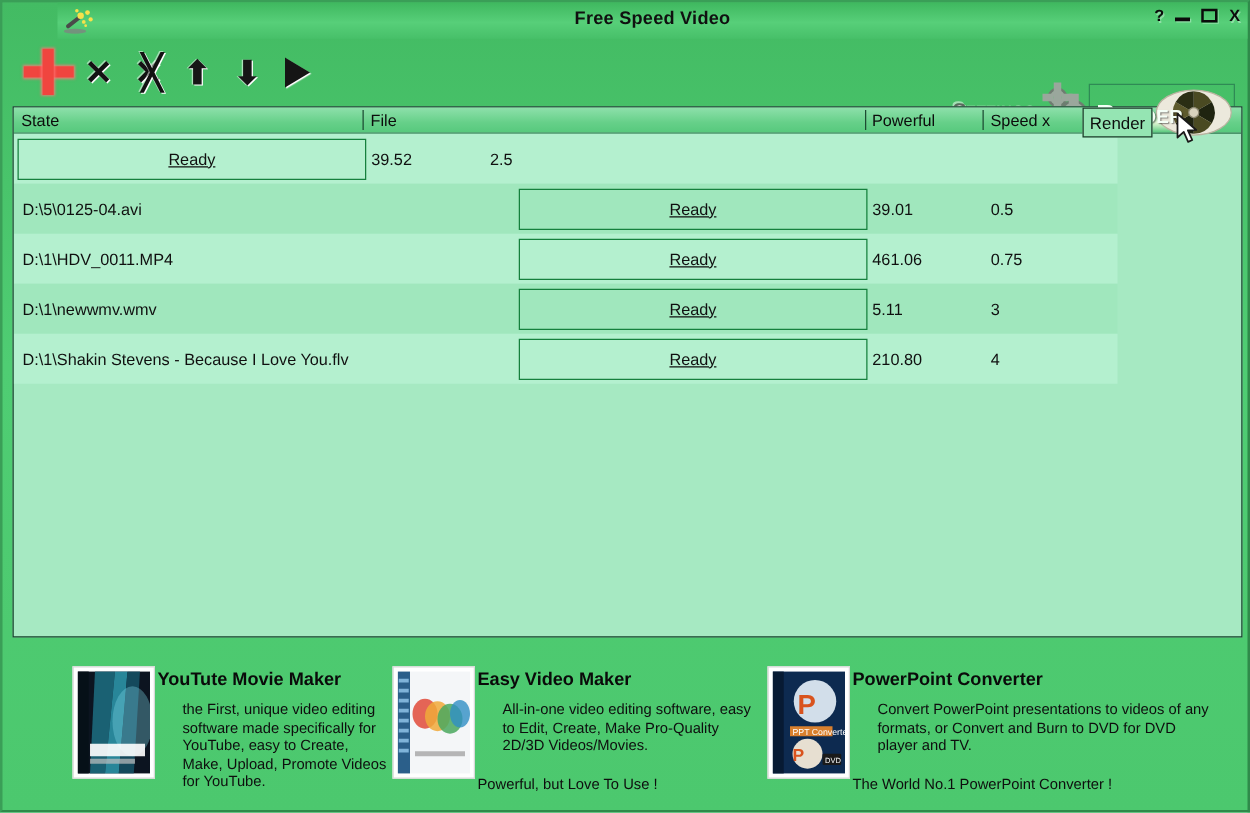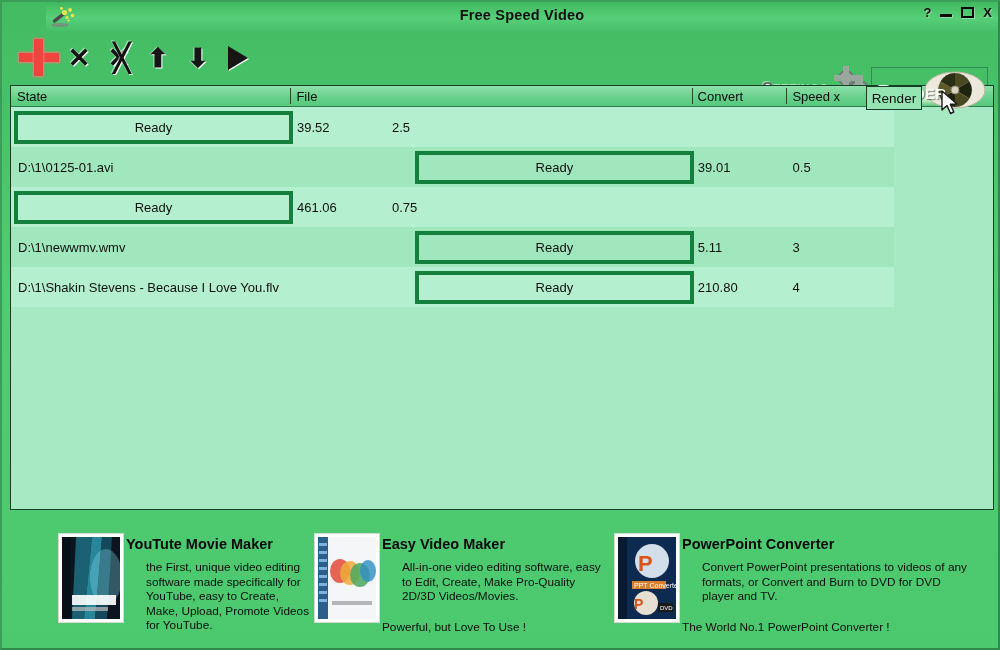--- a/index.html
+++ b/index.html
@@ -288,27 +288,28 @@
   }
   .row.odd .stripe  { background: #b4f0cf; }
   .row.even .stripe { background: #a0e7bd; }
   .cell { position: relative; z-index: 2; }
   .cell.c-file { padding-left: 7px; white-space: nowrap; overflow: hidden; }
   .cell.c-dur, .cell.c-speed { padding-left: 6px; }
   .statebox {
     width: 279px;
     height: 33px;
     margin-left: 3px;
-    border: 4px solid #15803d;
+    border: 1px solid #15803d;
     background: transparent;
     display: flex;
     align-items: center;
     justify-content: center;
     font-size: 13px;
     cursor: pointer;
+    text-decoration: underline;
   }
 
   
   #promos {
     position: absolute;
     left: 8px; top: 520px;
     width: 984px; height: 124px;
     display: flex;
   }
   .promo {
@@ -440,47 +441,48 @@
         <path d="M2 1 L2 20 L7 15.5 L10.5 23.5 L13.8 22 L10.3 14.3 L17 14 Z" fill="#ffffff" stroke="#1a1a1a" stroke-width="1.4" stroke-linejoin="round"></path>
       </svg>
     </div>
   </div>
 
   <div id="list-panel">
 
     <div id="list-header">
       <div class="hcell c-state">State</div>
       <div class="hcell c-file">File</div>
-      <div class="hcell c-dur">Convert</div>
+      <div class="hcell c-dur">Powerful</div>
       <div class="hcell c-speed">Speed x</div>
     </div>
 
     <div id="list-body">
 
       <div class="row odd">
         <span class="stripe"></span>
         <div class="cell c-state">
           <div class="statebox">Ready</div>
         </div>
         <div class="cell c-dur">39.52</div>
         <div class="cell c-speed">2.5</div>
       </div>
 
       <div class="row even">
         <span class="stripe"></span>
-        <div class="cell c-file">D:\1\0125-01.avi</div>
+        <div class="cell c-file">D:\5\0125-04.avi</div>
         <div class="cell c-state">
           <div class="statebox">Ready</div>
         </div>
         <div class="cell c-dur">39.01</div>
         <div class="cell c-speed">0.5</div>
       </div>
 
       <div class="row odd">
         <span class="stripe"></span>
+        <div class="cell c-file">D:\1\HDV_0011.MP4</div>
         <div class="cell c-state">
           <div class="statebox">Ready</div>
         </div>
         <div class="cell c-dur">461.06</div>
         <div class="cell c-speed">0.75</div>
       </div>
 
       <div class="row even">
         <span class="stripe"></span>
         <div class="cell c-file">D:\1\newwmv.wmv</div>

